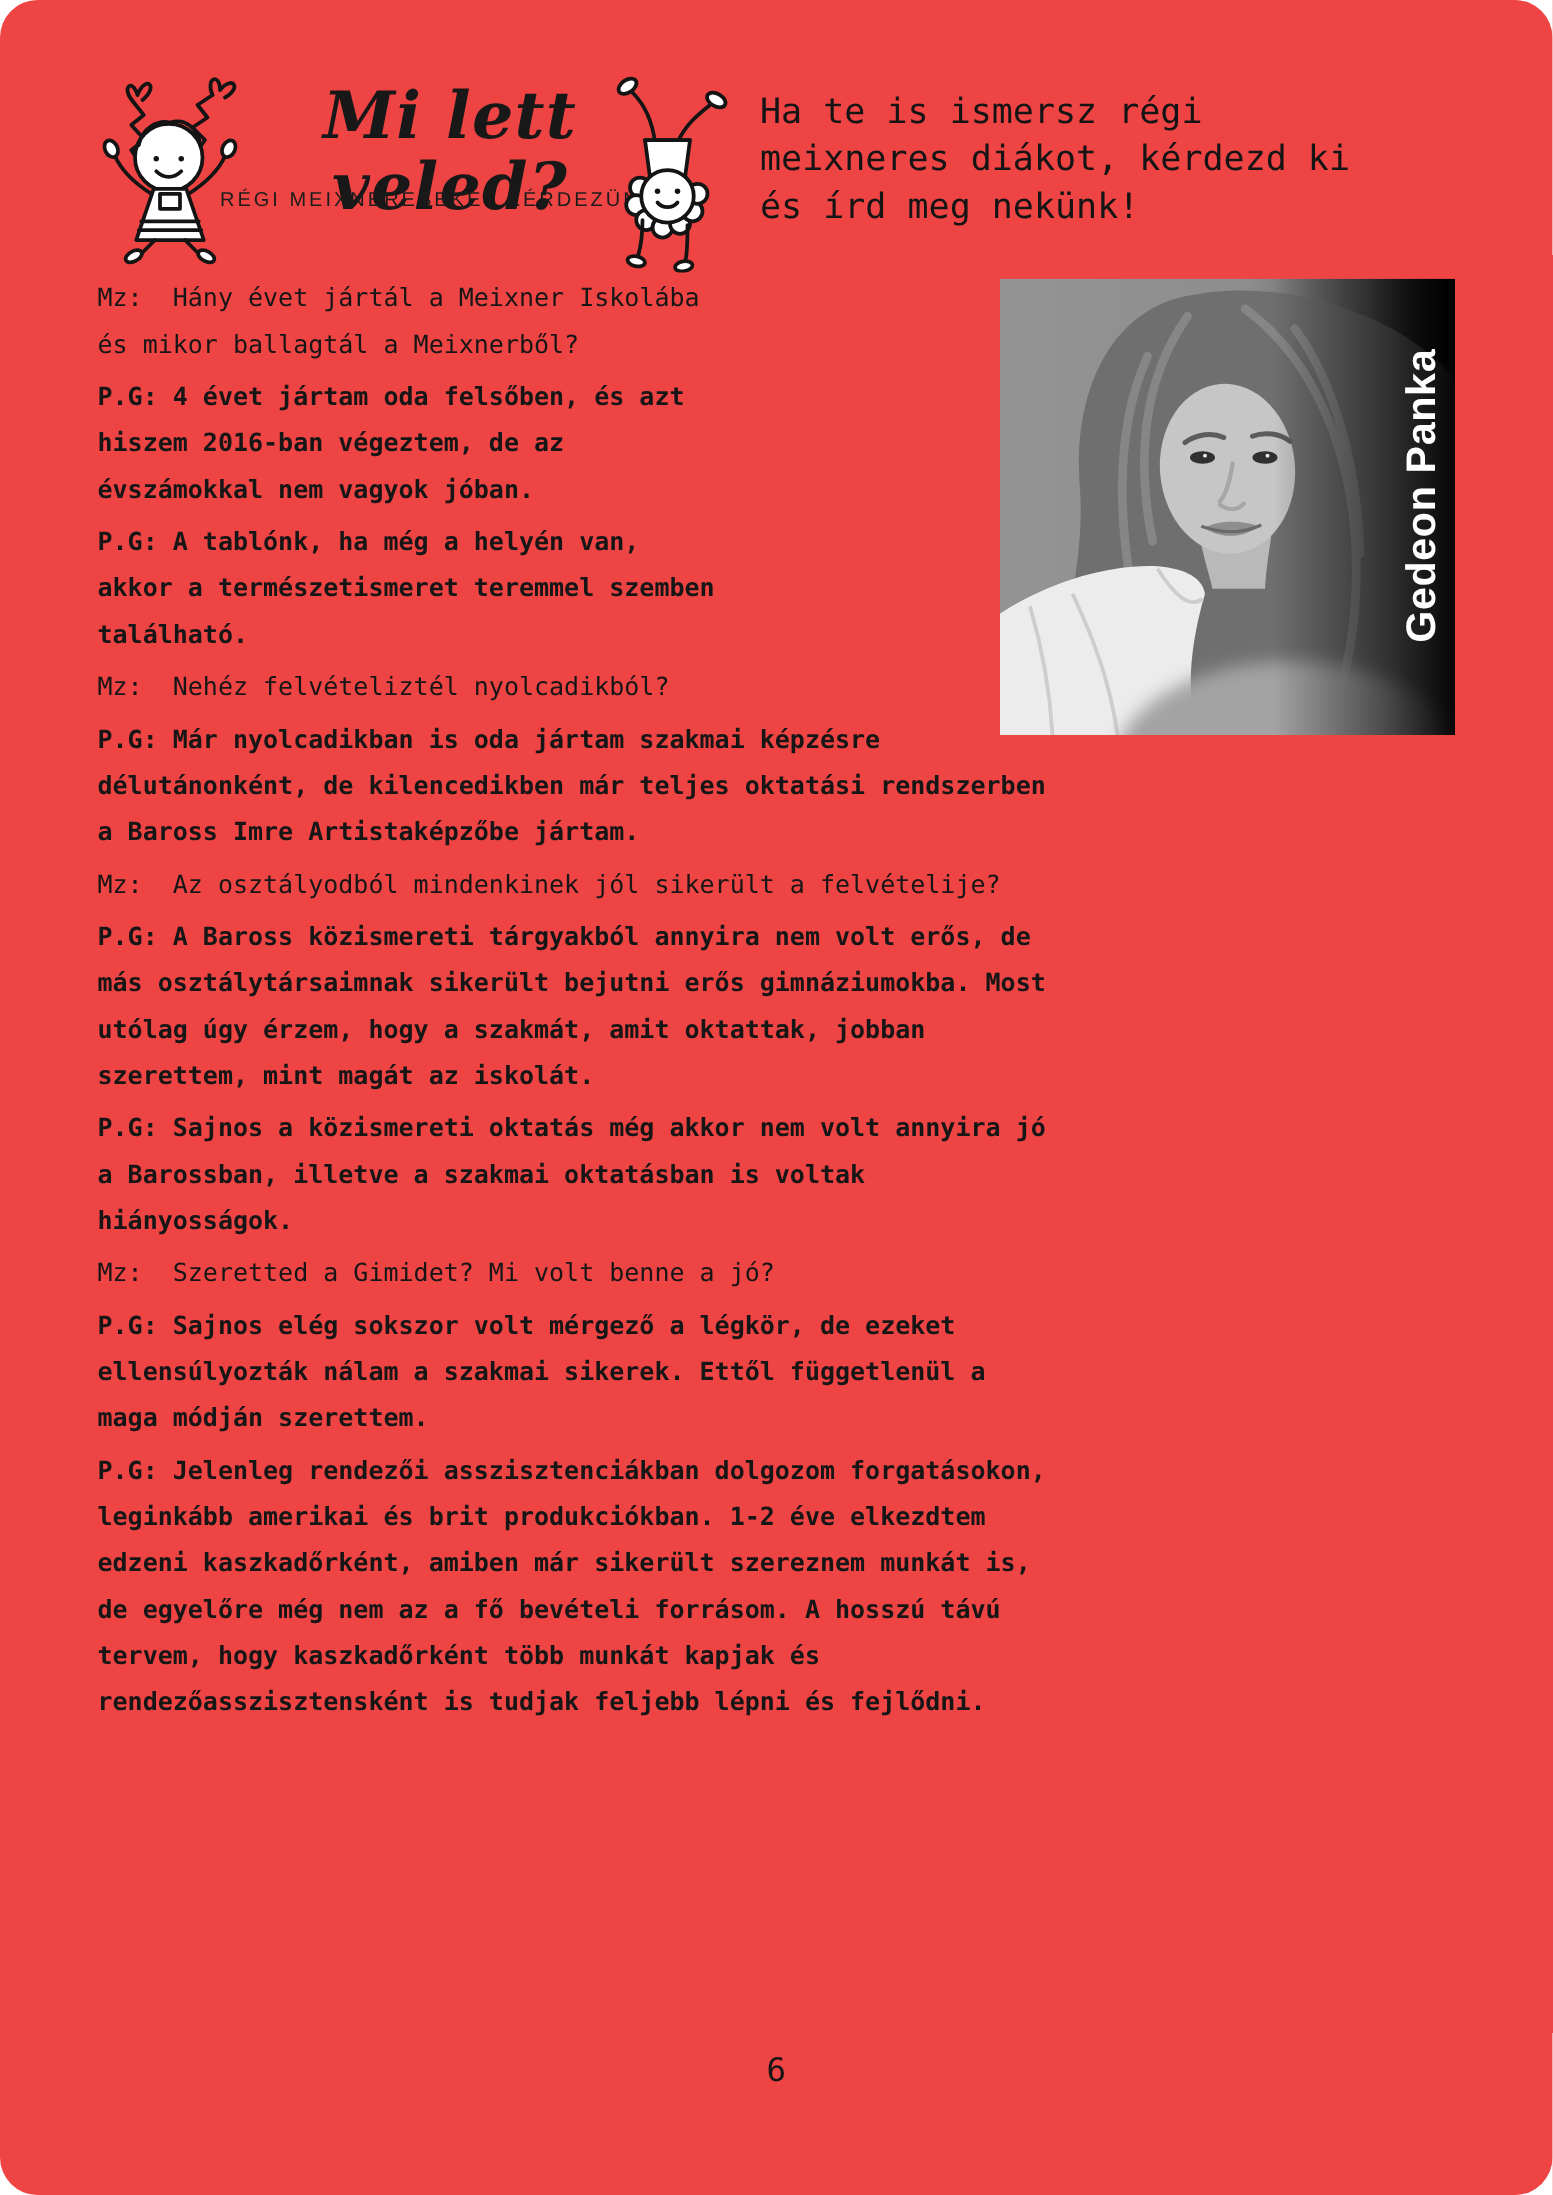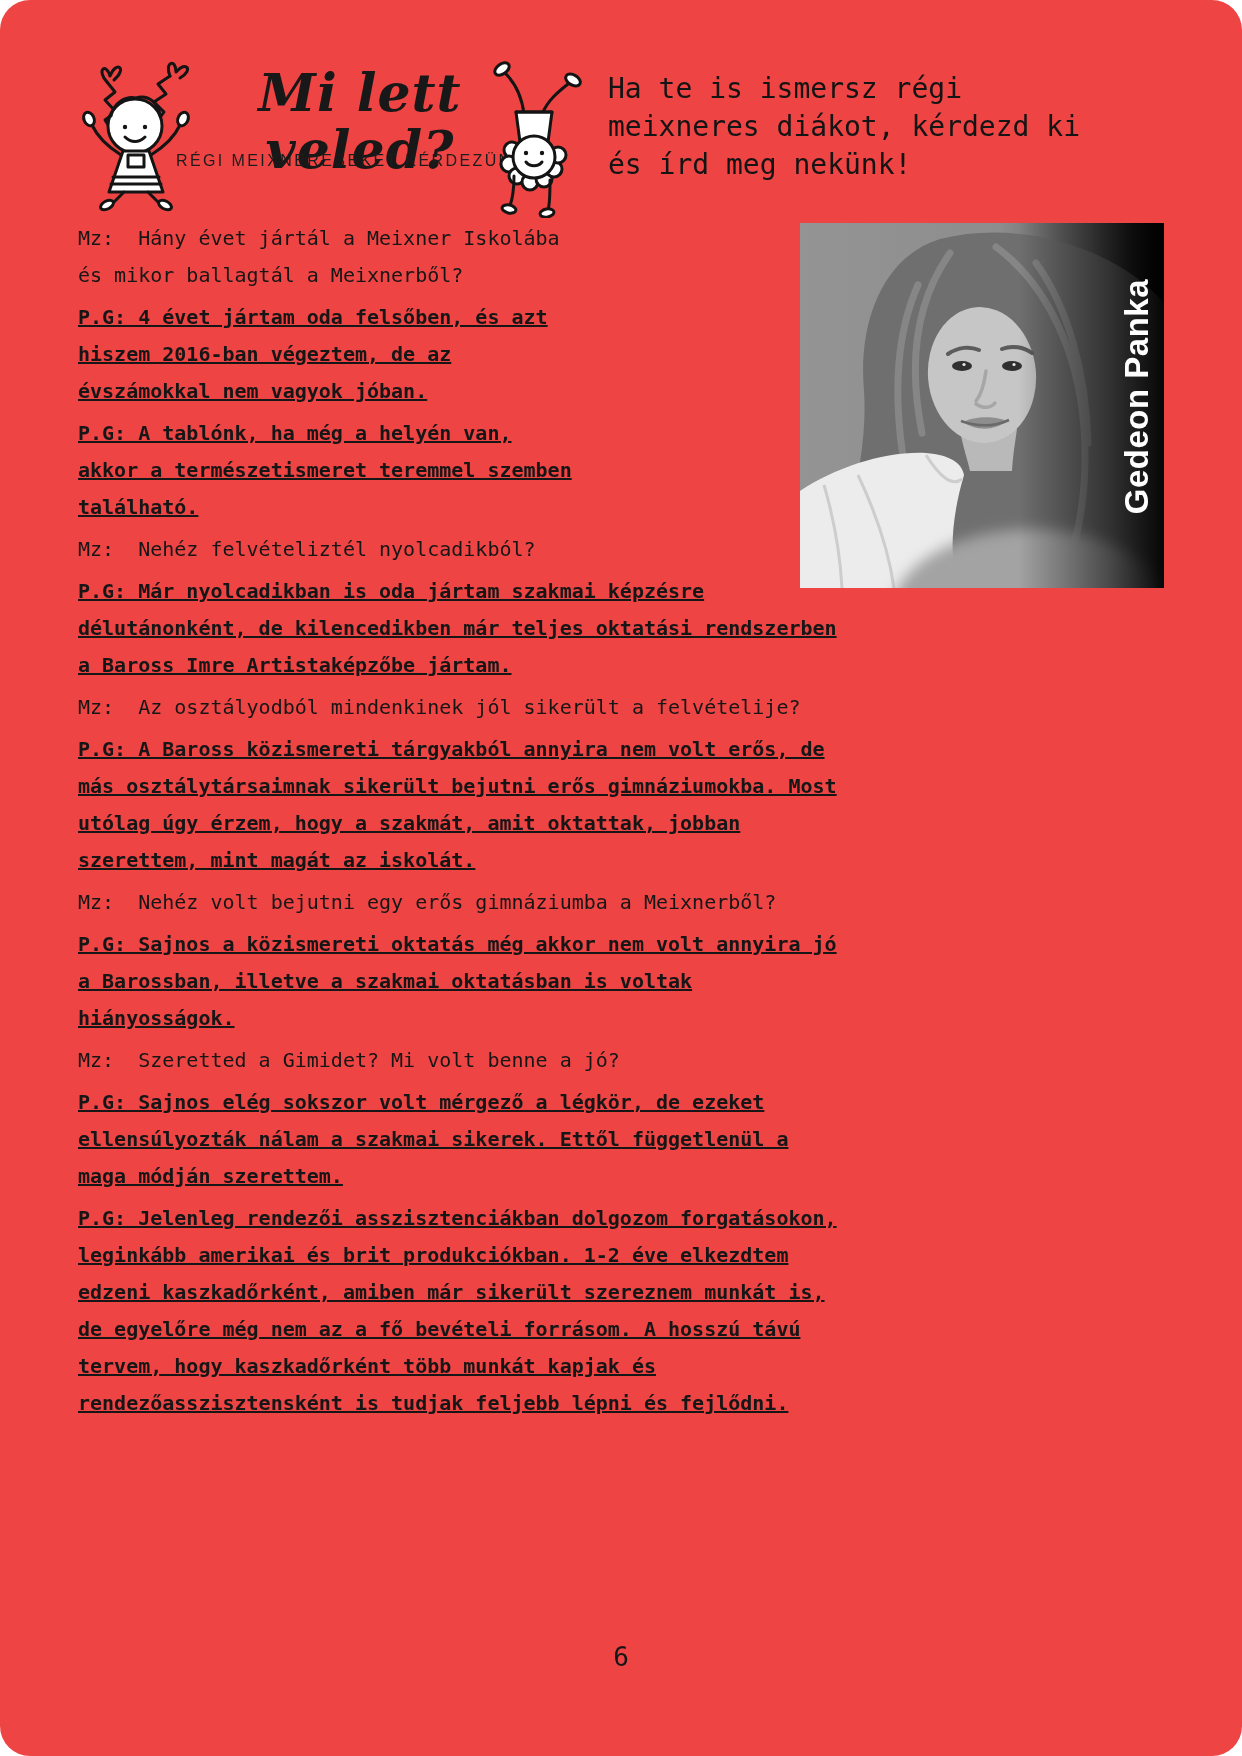--- a/index.html
+++ b/index.html
@@ -31,21 +31,21 @@
     float:right; width:364px; height:365px; margin:3px 0 10px 24px; position:relative;
   }
   .photo-box svg { display:block; width:364px; height:365px; }
   .photo-caption {
     position:absolute; top:56px; right:46px;
     transform:rotate(-90deg); transform-origin:top right;
     white-space:nowrap; font-family:"Liberation Sans", sans-serif;
     font-weight:bold; font-size:33px; letter-spacing:0.5px; color:#ffffff;
   }
   p.q, p.a { margin:5px 0; font-size:20px; line-height:37px; white-space:pre-wrap; }
-  p.a { font-weight:bold;text-decoration:underline; }
+  p.a { font-weight:bold; }
   
   .page-number {
     position:absolute; left:0; top:1642px; width:100%; text-align:center;
     font-size:26px; color:#161616;
   }
   .doodle { stroke:#141414; stroke-width:3; fill:none; stroke-linecap:round; stroke-linejoin:round; }
   .doodle .fill { fill:#141414; stroke:none; }
   .doodle .white { fill:#ffffff; }
 </style>
 </head>
@@ -169,21 +169,20 @@
 található.</p>
     <p class="q">Mz:  Nehéz felvételiztél nyolcadikból?</p>
     <p class="a">P.G: Már nyolcadikban is oda jártam szakmai képzésre
 délutánonként, de kilencedikben már teljes oktatási rendszerben
 a Baross Imre Artistaképzőbe jártam.</p>
     <p class="q">Mz:  Az osztályodból mindenkinek jól sikerült a felvételije?</p>
     <p class="a">P.G: A Baross közismereti tárgyakból annyira nem volt erős, de
 más osztálytársaimnak sikerült bejutni erős gimnáziumokba. Most
 utólag úgy érzem, hogy a szakmát, amit oktattak, jobban
 szerettem, mint magát az iskolát.</p>
-    <p class="q">Mz:  Nehéz volt bejutni egy erős gimnáziumba a Meixnerből?</p>
     <p class="a">P.G: Sajnos a közismereti oktatás még akkor nem volt annyira jó
 a Barossban, illetve a szakmai oktatásban is voltak
 hiányosságok.</p>
     <p class="q">Mz:  Szeretted a Gimidet? Mi volt benne a jó?</p>
     <p class="a">P.G: Sajnos elég sokszor volt mérgező a légkör, de ezeket
 ellensúlyozták nálam a szakmai sikerek. Ettől függetlenül a
 maga módján szerettem.</p>
     <p class="a">P.G: Jelenleg rendezői asszisztenciákban dolgozom forgatásokon,
 leginkább amerikai és brit produkciókban. 1-2 éve elkezdtem
 edzeni kaszkadőrként, amiben már sikerült szereznem munkát is,

